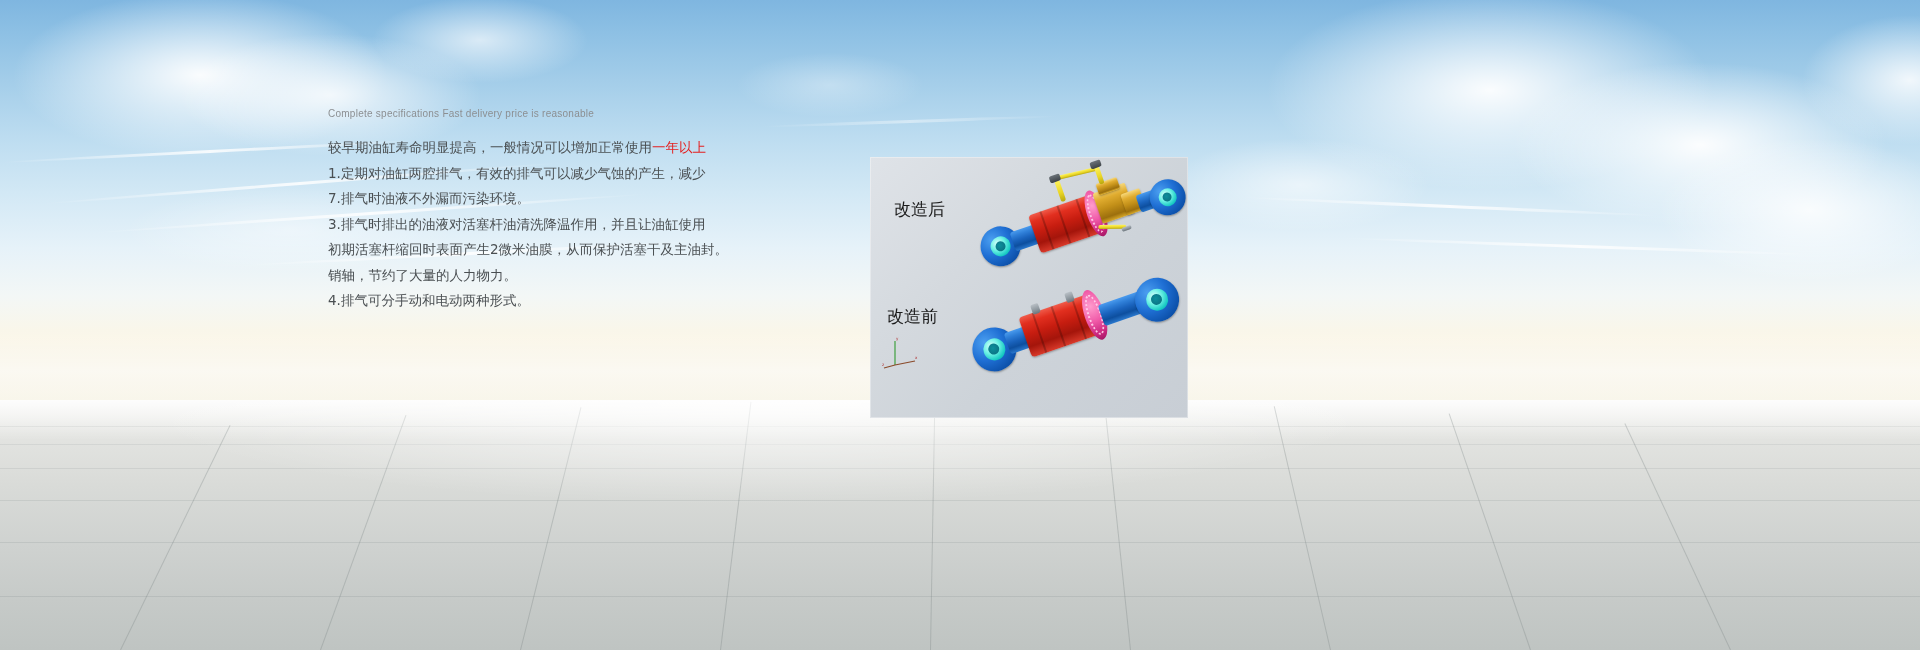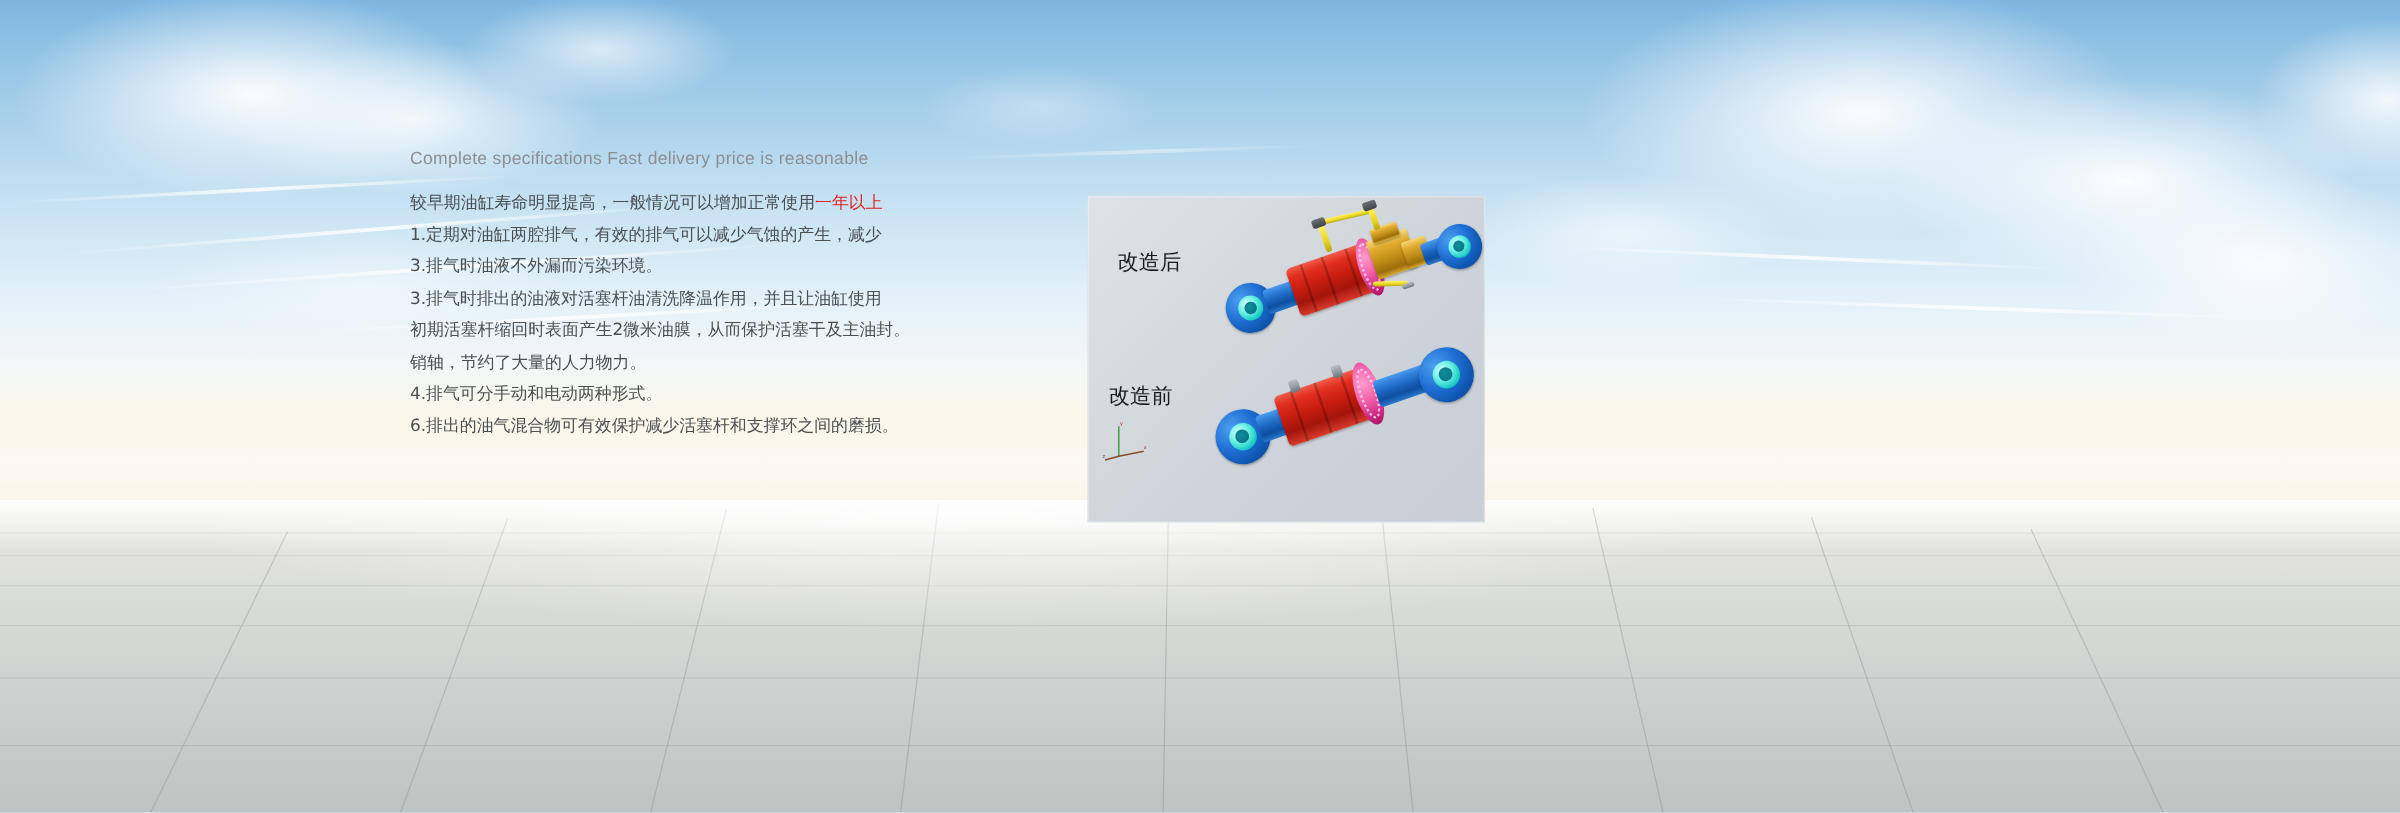--- a/index.html
+++ b/index.html
@@ -89,21 +89,21 @@
   .text-col {
     position:absolute; left:328px; top:108px; width:430px;
   }
   .title {
     font-size:29px; font-weight:bold; letter-spacing:0px;
     color:#3b3b3b; line-height:34px; white-space:nowrap;
     font-family:"DejaVu Sans","Liberation Sans", sans-serif;
   }
   .title .hl { color:#e41f1f; }
   .subtitle {
-    margin-top:10px; font-size:14px; color:#8c8f92; letter-spacing:.25px;
+    margin-top:0; font-size:10px; color:#8c8f92; letter-spacing:.25px;
     font-family:"Liberation Sans", sans-serif; white-space:nowrap;
   }
   .body-block { margin-top:16px; }
   .bline {
     font-size:13.5px; color:#4a4f52; line-height:25.5px;
     font-family:"DejaVu Sans","Liberation Sans", sans-serif;
     white-space:nowrap;
   }
   .bline .hl { color:#e41f1f; }
 
@@ -239,36 +239,33 @@
     <div class="subtitle">Complete specifications Fast delivery price is reasonable</div>
 
     <div class="body-block">
       <div class="bline">
         <span>较早期油缸寿命明显提高，一般情况可以增加正常使用</span><span class="hl">一年以上</span>
       </div>
       <div class="bline">
         <span>1.定期对油缸两腔排气，有效的排气可以减少气蚀的产生，减少</span>
       </div>
       <div class="bline">
-        <span>3.排气时油液不外漏而污染环境。</span>
+        <span>7.排气时油液不外漏而污染环境。</span>
       </div>
       <div class="bline">
         <span>3.排气时排出的油液对活塞杆油清洗降温作用，并且让油缸使用</span>
       </div>
       <div class="bline">
         <span>初期活塞杆缩回时表面产生2微米油膜，从而保护活塞干及主油封。</span>
       </div>
       <div class="bline">
         <span>销轴，节约了大量的人力物力。</span>
       </div>
       <div class="bline">
         <span>4.排气可分手动和电动两种形式。</span>
-      </div>
-      <div class="bline">
-        <span>6.排出的油气混合物可有效保护减少活塞杆和支撑环之间的磨损。</span>
       </div>
     </div>
   </div>
 
   <div class="panel">
 
     <div class="lbl lbl-after">改造后</div>
     <div class="lbl lbl-before">改造前</div>
 
     <svg class="triad" viewBox="0 0 36 34">

